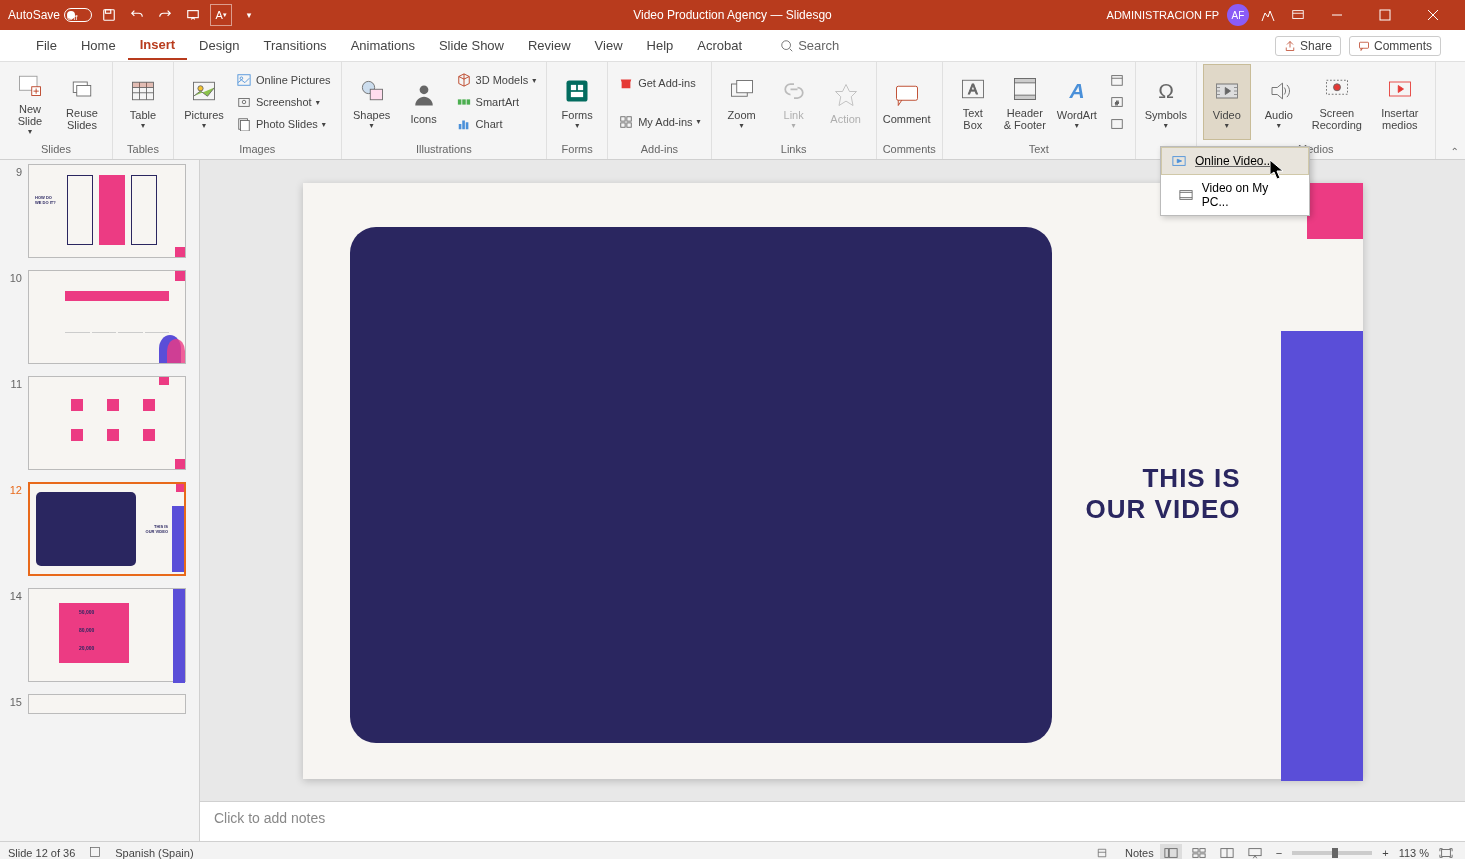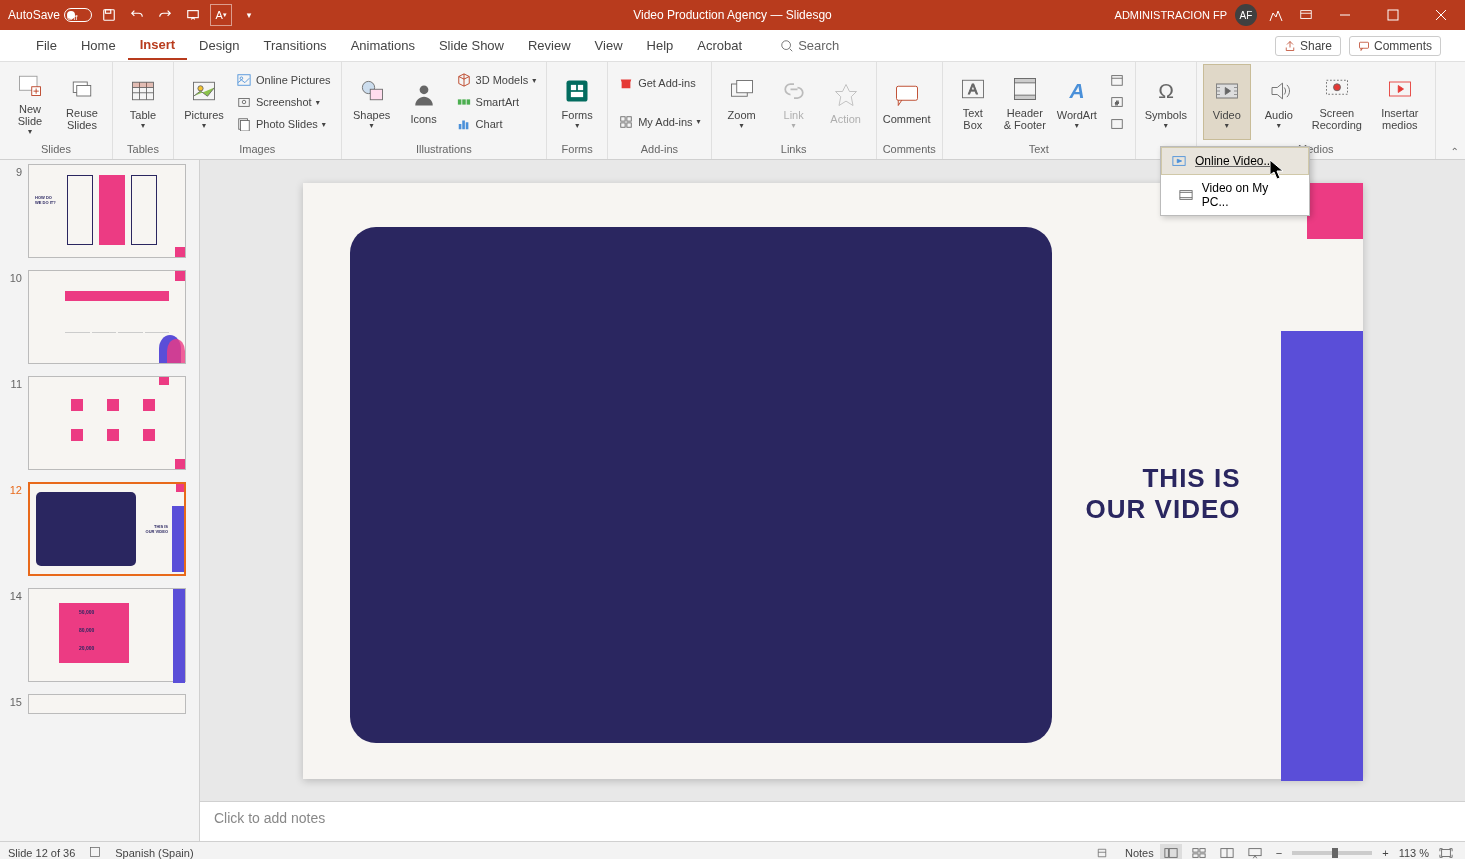--- a/index.html
+++ b/index.html
@@ -7,22 +7,22 @@
 
 
 .titlebar { height: 30px; background: #b83b1d; display: flex; align-items: center; color: #fff; font-size: 12px; position: relative; }
 .titlebar-left { display: flex; align-items: center; padding-left: 8px; gap: 6px; }
 .autosave-toggle { display: flex; align-items: center; gap: 4px; }
 .toggle-switch { width: 28px; height: 14px; border: 1px solid #fff; border-radius: 7px; position: relative; }
 .toggle-switch::after { content: ""; position: absolute; width: 8px; height: 8px; background: #fff; border-radius: 50%; top: 2px; left: 2px; }
 .toggle-off { font-size: 8px; margin-left: 2px; }
 .qat-btn { width: 22px; height: 22px; display: flex; align-items: center; justify-content: center; cursor: pointer; }
 .titlebar-center { position: absolute; left: 50%; transform: translateX(-50%); font-size: 12px; }
-.titlebar-right { margin-left: auto; display: flex; align-items: center; gap: 8px; padding-right: 4px; }
-.account-avatar { width: 22px; height: 22px; border-radius: 50%; background: #404040; display: flex; align-items: center; justify-content: center; font-size: 10px; }
+.titlebar-right { margin-left: auto; display: flex; align-items: center; gap: 8px; padding-right: 12px; }
+.account-avatar { width: 22px; height: 22px; border-radius: 50%; background: #8b5cf6; display: flex; align-items: center; justify-content: center; font-size: 10px; }
 .window-btn { width: 40px; height: 30px; display: flex; align-items: center; justify-content: center; cursor: pointer; }
 
 
 .ribbon-tabs { height: 32px; background: #fff; border-bottom: 1px solid #e0e0e0; display: flex; align-items: center; padding: 0 24px; font-size: 13px; position: relative; }
 .tab { padding: 0 12px; height: 28px; display: flex; align-items: center; cursor: pointer; color: #444; }
 .tab.active { color: #b83b1d; border-bottom: 2px solid #b83b1d; font-weight: 600; }
 .ribbon-right { margin-left: auto; display: flex; align-items: center; gap: 8px; }
 .search-box { display: flex; align-items: center; gap: 4px; color: #666; font-size: 13px; padding: 2px 6px; }
 .share-btn, .comments-btn { padding: 2px 8px; border: 1px solid #ccc; border-radius: 3px; font-size: 12px; color: #444; display: flex; align-items: center; gap: 4px; cursor: pointer; }
 

